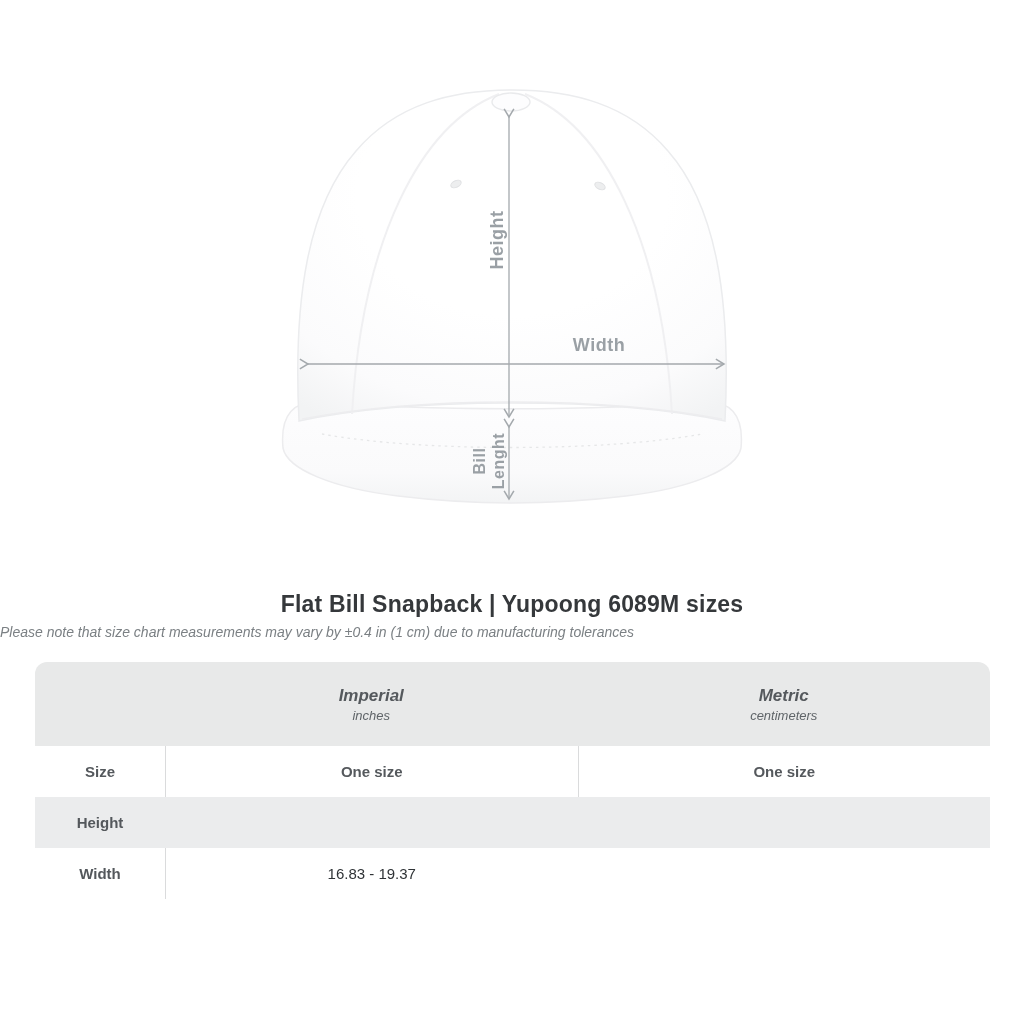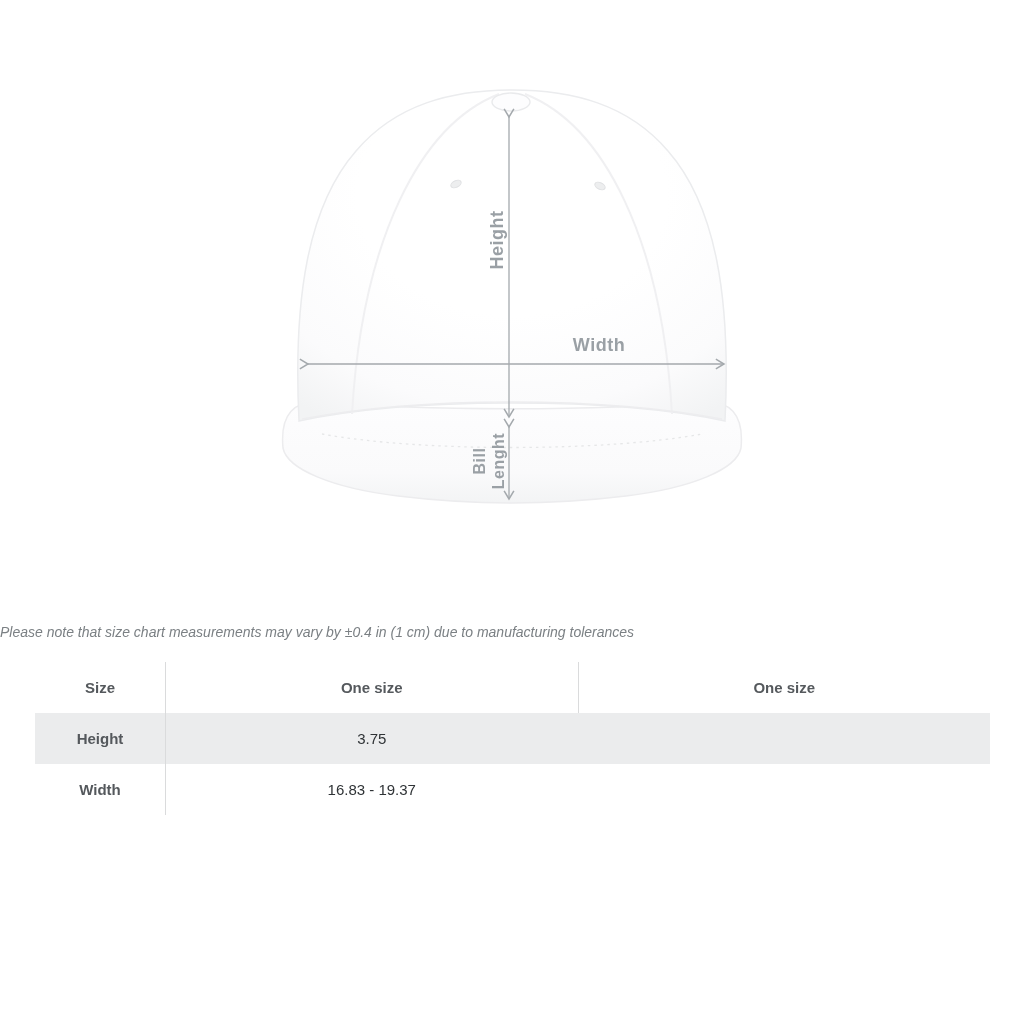--- a/index.html
+++ b/index.html
@@ -101,34 +101,45 @@
       <text class="dim-label big" x="599" y="351" text-anchor="middle">Width</text>
     </g>
 
     <g>
       <line class="dim-line" x1="509" y1="427" x2="509" y2="499" marker-start="url(#arrowHead)" marker-end="url(#arrowHead)"></line>
       <text class="dim-label small" x="481" y="461" text-anchor="middle" dominant-baseline="middle" transform="rotate(-90 481 461)">Bill</text>
       <text class="dim-label small" x="500" y="461" text-anchor="middle" dominant-baseline="middle" transform="rotate(-90 500 461)">Lenght</text>
     </g>
   </svg>
 
+  <div class="page-title">Flat Bill Snapback | Yupoong 6089M sizes</div>
   <div class="page-subtitle">Please note that size chart measurements may vary by ±0.4 in (1 cm) due to manufacturing tolerances</div>
 
   <div class="size-table">
 
+    <div class="t-header">
+      <div class="th"></div>
+      <div class="th">
+        <div class="th-label">Imperial</div>
+        <div class="th-sublabel">inches</div>
+      </div>
+      <div class="th">
+        <div class="th-label">Metric</div>
+        <div class="th-sublabel">centimeters</div>
+      </div>
+    </div>
 
     <div class="t-row row-size">
       <div class="tlabel">Size</div>
       <div class="tcell">One size</div>
       <div class="tcell">One size</div>
     </div>
 
     <div class="t-row alt">
       <div class="tlabel">Height</div>
-      <div class="tcell">3.75</div>
     </div>
 
     <div class="t-row">
       <div class="tlabel">Width</div>
       <div class="tcell">16.83 - 19.37</div>
     </div>
 
 
   </div>
 </div>

